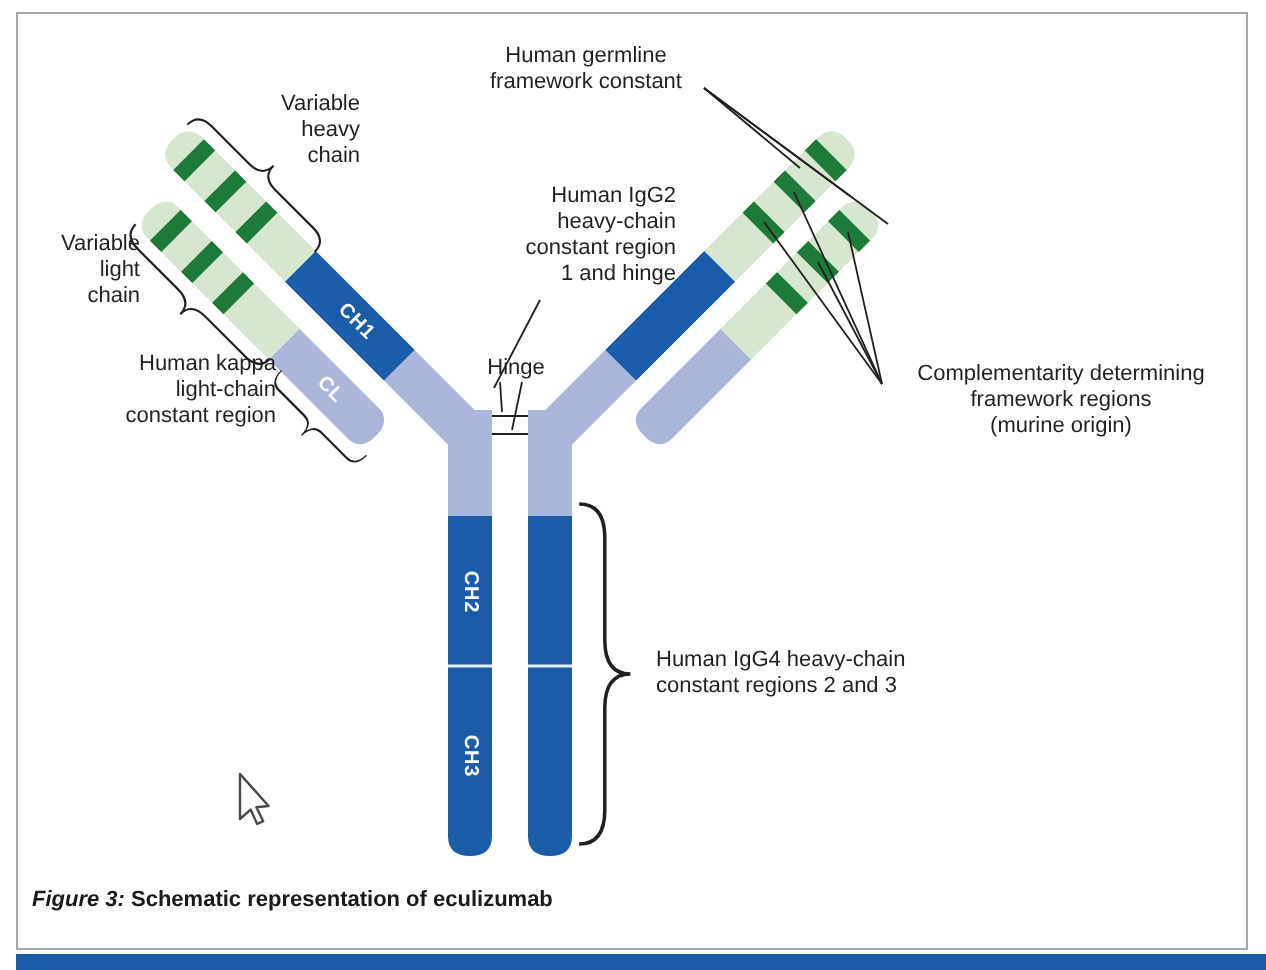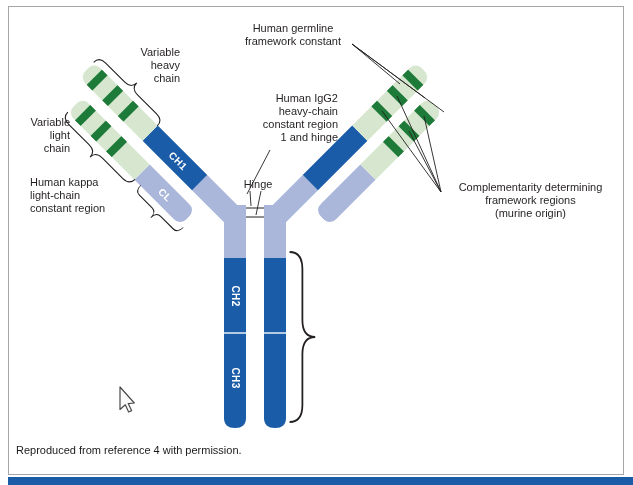--- a/index.html
+++ b/index.html
@@ -96,41 +96,43 @@
   </svg>
 
   <div class="lbl" style="left:105px;top:46px;width:75px;text-align:right;">Variable
 heavy
 chain</div>
 
   <div class="lbl" style="left:8px;top:116px;width:62px;text-align:right;">Variable
 light
 chain</div>
 
-  <div class="lbl" style="left:30px;top:176px;width:108px;text-align:left;">Human kappa
+  <div class="lbl" style="left:30px;top:176px;width:108px;text-align:right;">Human kappa
 light-chain
 constant region</div>
 
   <div class="lbl" style="left:228px;top:22px;width:130px;text-align:center;">Human germline
 framework constant</div>
 
   <div class="lbl" style="left:232px;top:92px;width:106px;text-align:right;">Human IgG2
 heavy-chain
 constant region
 1 and hinge</div>
 
   <div class="lbl" style="left:228px;top:178px;width:60px;text-align:center;">Hinge</div>
 
   <div class="lbl" style="left:443px;top:181px;width:175px;text-align:center;">Complementarity determining
 framework regions
 (murine origin)</div>
 
+  <div class="lbl" style="left:328px;top:324px;width:190px;text-align:left;">Human IgG4 heavy-chain
+constant regions 2 and 3</div>
 
   <div class="seg" style="left:178px;top:161px;">CH1</div>
   <div class="seg" style="left:165px;top:195px;">CL</div>
   <div class="seg vert" style="left:235px;top:296px;">CH2</div>
   <div class="seg vert" style="left:235px;top:378px;">CH3</div>
 
   <div id="caption">
-    <div class="credit">Reproduced from reference 4 with permission.</div>
+    <div><span class="fig-label">Figure 3:</span><span class="fig-title"> Schematic representation of eculizumab</span></div>
   </div>
 
 </div>
 
 </body></html>

